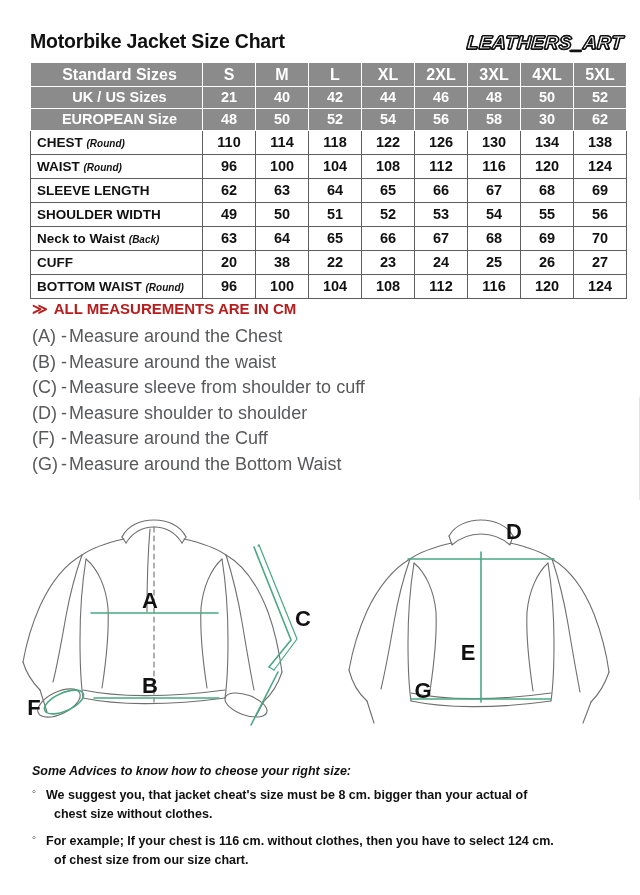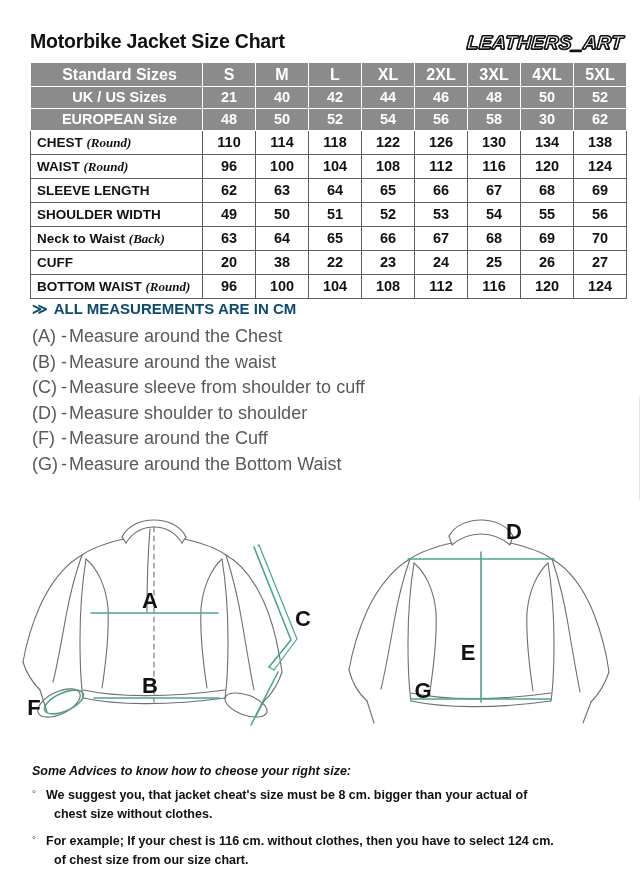--- a/index.html
+++ b/index.html
@@ -104,36 +104,35 @@
   .size-table tr.head.r3 td {
     font-size: 14.5px;
     height: 21px;
   }
   .size-table tr.body td {
     background: #ffffff;
     height: 23px;
   }
   .qual {
     font-style: italic;
-    font-size: 13px;
-    font-weight: bold;
-    font-family: Liberation Serif, serif;
+    font-size: 10px;
+    font-weight: bold;
   }
 
   
   .notes {
     position: absolute;
     left: 26px;
     top: 300px;
     width: 420px;
   }
   .note-strong {
     font-size: 15px;
     font-weight: bold;
-    color: #0c4a6e;
+    color: #b91c1c;
     margin-bottom: 8px;
     white-space: nowrap;
   }
   .note-strong .chev {
     display: inline-block;
     margin-right: 6px;
     font-weight: bold;
   }
   .note-line {
     font-size: 18px;

